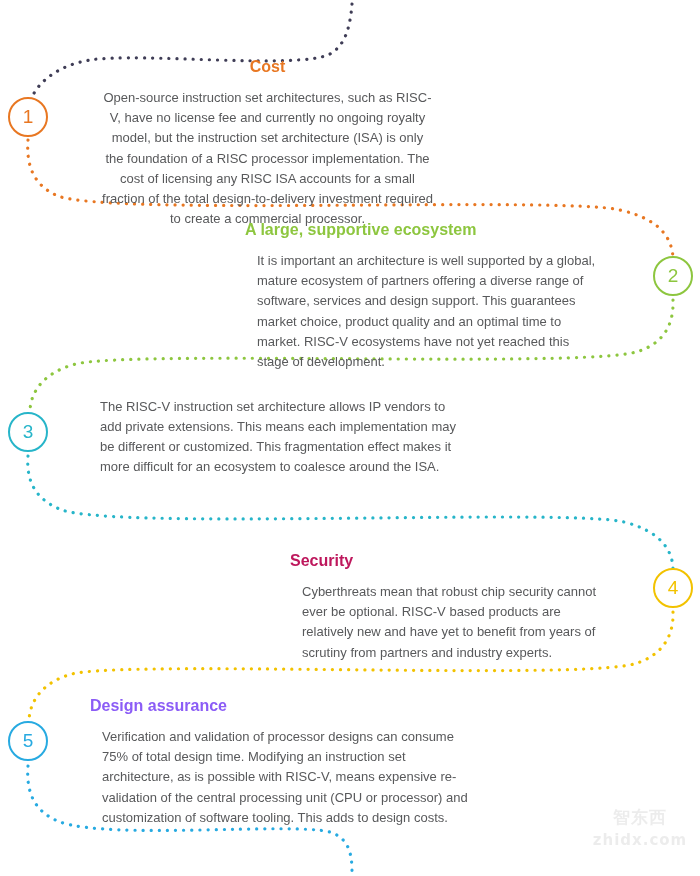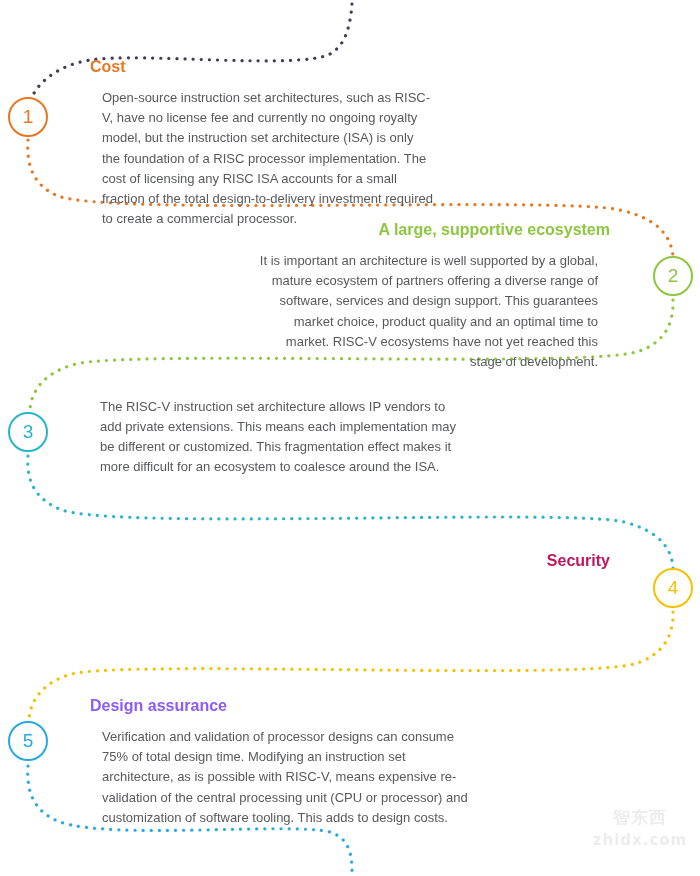--- a/index.html
+++ b/index.html
@@ -51,24 +51,24 @@
     margin: 0 0 5px 0;
     line-height: 1.2;
   }
   .step-body {
     font-size: 13px;
     color: #58595b;
     line-height: 1.55;
     margin: 12px;
   }
   .align-left { text-align: left; }
-  .align-right { text-align: right; }
+  .align-right { text-align: left; }
 
   
-  #step-1 { left: 90px; top: 57px; width: 355px; }
+  #step-1 { left: 90px; top: 57px; width: 355px; text-align: center; }
   #badge-1 { left: 8px; top: 97px; }
   #step-2 { left: 245px; top: 220px; width: 365px; }
   #badge-2 { left: 653px; top: 256px; }
   #step-3 { left: 88px; top: 385px; width: 390px; }
   #badge-3 { left: 8px; top: 412px; }
   #step-4 { left: 290px; top: 551px; width: 320px; }
   #badge-4 { left: 653px; top: 568px; }
   #step-5 { left: 90px; top: 696px; width: 400px; }
   #badge-5 { left: 8px; top: 721px; }
 
@@ -131,20 +131,21 @@
   </div>
   <div class="step align-left" id="step-3">
     <p class="step-body">The RISC-V instruction set architecture allows IP vendors to add private extensions. This means each implementation may be different or customized. This fragmentation effect makes it more difficult for an ecosystem to coalesce around the ISA.</p>
   </div>
 
   <div class="badge" id="badge-4" style="border-color:#f2c200;color:#f2c200;">
     <span>4</span>
   </div>
   <div class="step align-right" id="step-4">
     <h3 class="step-title" style="color:#be185d;">Security</h3>
+    <p class="step-body">Cyberthreats mean that robust chip security cannot ever be optional. RISC-V based products are relatively new and have yet to benefit from years of scrutiny from partners and industry experts.</p>
   </div>
 
   <div class="badge" id="badge-5" style="border-color:#27aae1;color:#27aae1;">
     <span>5</span>
   </div>
   <div class="step align-left" id="step-5">
     <h3 class="step-title" style="color:#8b5cf6;">Design assurance</h3>
     <p class="step-body">Verification and validation of processor designs can consume 75% of total design time. Modifying an instruction set architecture, as is possible with RISC-V, means expensive re-validation of the central processing unit (CPU or processor) and customization of software tooling. This adds to design costs.</p>
   </div>
 

